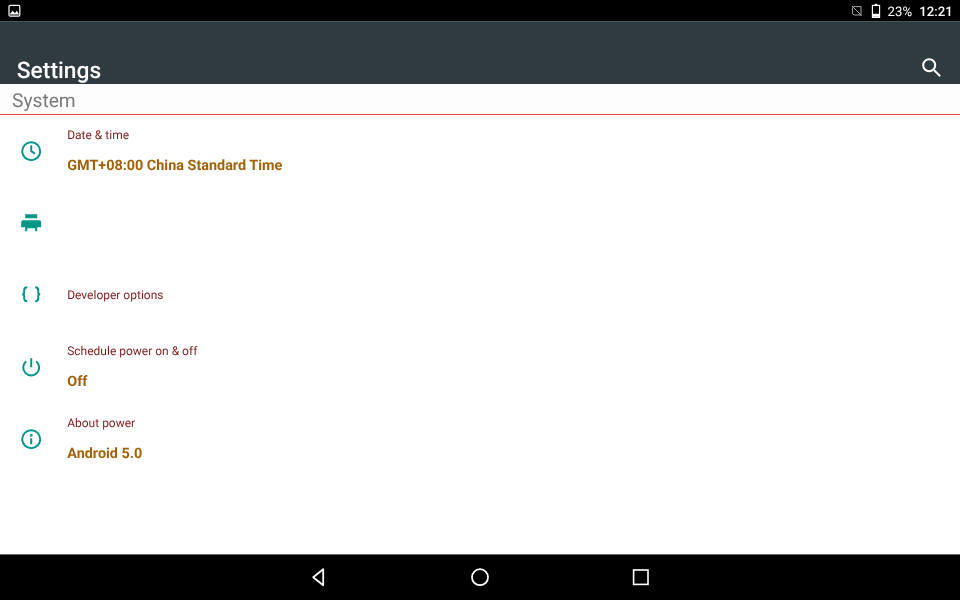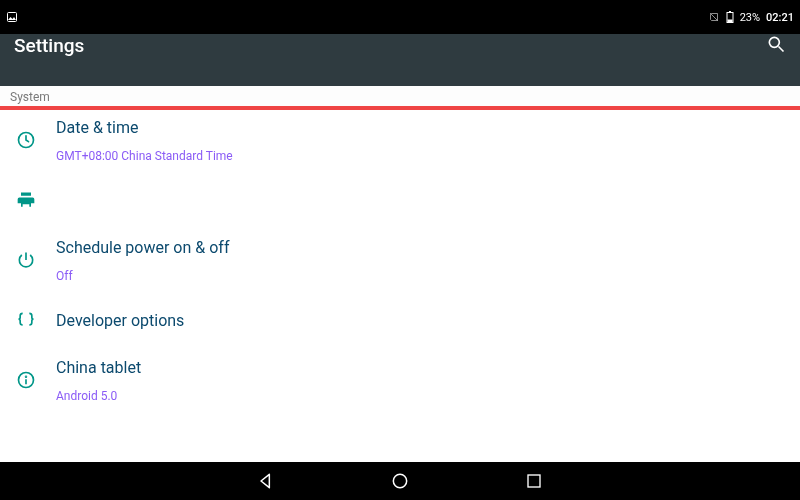--- a/index.html
+++ b/index.html
@@ -1,30 +1,30 @@
 <!DOCTYPE html>
 <html><head>
 <meta charset="utf-8">
 <style>
   * { margin: 0; padding: 0; box-sizing: border-box; }
   html, body { width: 800px; height: 500px; font-family: Roboto, "Helvetica Neue", Arial, sans-serif; background: #ffffff; overflow: hidden; }
-  .status-bar { height: 34px; background: #000000; color: #ffffff; display: flex; align-items: center; font-size: 11px; padding: 0 6px; }
+  .status-bar { height: 18px; background: #000000; color: #ffffff; display: flex; align-items: center; font-size: 11px; padding: 0 6px; }
   .status-left { display: flex; align-items: center; gap: 6px; }
   .status-right { margin-left: auto; display: flex; align-items: center; gap: 6px; }
   .status-icon svg { display: block; }
-  .app-bar { height: 52px; background: #2f3b40; color: #ffffff; display: flex; align-items: flex-start; padding: 0 14px; }
+  .app-bar { height: 52px; background: #2f3b40; color: #ffffff; display: flex; align-items: flex-end; padding: 0 14px; }
   .app-title { font-size: 19px; font-weight: 500; }
   .app-search { margin-left: auto; }
-  .section-header { font-size: 12px; color: #7a7a7a; padding: 4px 10px 2px 10px; background: #fdfdfd; border-bottom: 4px solid #ef4444; }
+  .section-header { font-size: 16px; color: #7a7a7a; padding: 4px 10px 2px 10px; background: #fdfdfd; border-bottom: 1px solid #ef4444; }
   .list { background: #ffffff; }
   .item { display: flex; align-items: center; height: 60px; padding: 0 16px; cursor: pointer; }
   .item-icon { width: 40px; display: flex; justify-content: flex-start; align-items: center; }
   .item-text { display: flex; flex-direction: column; justify-content: center; }
-  .item-title { font-size: 16px; color: #0c4a6e; }
-  .item-sub { font-size: 12px; color: #8b5cf6; margin-top: 12px; }
+  .item-title { font-size: 10px; color: #7f1d1d; }
+  .item-sub { font-size: 12px; color: #a16207; margin-top: 12px; font-weight: bold; }
   .navbar { position: absolute; bottom: 0; left: 0; right: 0; height: 38px; background: #000000; display: flex; align-items: center; justify-content: center; gap: 110px; }
   .navbtn { width: 24px; height: 24px; display: flex; align-items: center; justify-content: center; }
   .teal { color: #009688; }
 </style>
 </head>
 <body>
 
 <div class="status-bar">
   <div class="status-left">
     <span class="status-icon">
@@ -42,21 +42,21 @@
         </svg>
     </span>
     <span class="status-icon">
       <svg width="8" height="12" viewBox="0 0 8 12">
           <rect x="1" y="1.5" width="6" height="10" fill="none" stroke="#ffffff" stroke-width="1"></rect>
           <rect x="3" y="0" width="2" height="1.5" fill="#ffffff"></rect>
           <rect x="1.5" y="8.5" width="5" height="2.5" fill="#ffffff"></rect>
         </svg>
     </span>
     <span>23%</span>
-    <span style="font-weight:500;">02:21</span>
+    <span style="font-weight:500;">12:21</span>
   </div>
 </div>
 
 <div class="app-bar">
   <div class="app-title">Settings</div>
   <div class="app-search">
     <svg width="20" height="20" viewBox="0 0 24 24">
         <circle cx="10" cy="10" r="6" fill="none" stroke="#ffffff" stroke-width="2"></circle>
         <line x1="15" y1="15" x2="21" y2="21" stroke="#ffffff" stroke-width="2"></line>
       </svg>
@@ -85,51 +85,51 @@
     <div class="item-icon teal">
       <svg width="20" height="20" viewBox="0 0 24 24" fill="currentColor">
           <path d="M6 3h12v4H6zM4 9h16a2 2 0 012 2v5h-4v4H6v-4H2v-5a2 2 0 012-2zm4 8v3h8v-3H8z"></path>
         </svg>
     </div>
   </div>
 
   <div class="item">
     <div class="item-icon teal">
       <svg width="20" height="20" viewBox="0 0 24 24" fill="none" stroke="currentColor" stroke-width="2">
+          <path d="M8 4c-2 0-3 1-3 3v2c0 1-1 2-2 2 1 0 2 1 2 2v2c0 2 1 3 3 3M16 4c2 0 3 1 3 3v2c0 1 1 2 2 2-1 0-2 1-2 2v2c0 2-1 3-3 3"></path>
+        </svg>
+    </div>
+    <div class="item-text">
+      <div class="item-title">Developer options</div>
+    </div>
+  </div>
+
+  <div class="item">
+    <div class="item-icon teal">
+      <svg width="20" height="20" viewBox="0 0 24 24" fill="none" stroke="currentColor" stroke-width="2">
           <path d="M12 3v9"></path>
           <path d="M7 6a8 8 0 1010 0"></path>
         </svg>
     </div>
     <div class="item-text">
       <div class="item-title">Schedule power on &amp; off</div>
       <div class="item-sub">Off</div>
     </div>
   </div>
 
   <div class="item">
     <div class="item-icon teal">
       <svg width="20" height="20" viewBox="0 0 24 24" fill="none" stroke="currentColor" stroke-width="2">
-          <path d="M8 4c-2 0-3 1-3 3v2c0 1-1 2-2 2 1 0 2 1 2 2v2c0 2 1 3 3 3M16 4c2 0 3 1 3 3v2c0 1 1 2 2 2-1 0-2 1-2 2v2c0 2-1 3-3 3"></path>
-        </svg>
-    </div>
-    <div class="item-text">
-      <div class="item-title">Developer options</div>
-    </div>
-  </div>
-
-  <div class="item">
-    <div class="item-icon teal">
-      <svg width="20" height="20" viewBox="0 0 24 24" fill="none" stroke="currentColor" stroke-width="2">
           <circle cx="12" cy="12" r="9"></circle>
           <line x1="12" y1="11" x2="12" y2="17"></line>
           <circle cx="12" cy="8" r="0.5" fill="currentColor"></circle>
         </svg>
     </div>
     <div class="item-text">
-      <div class="item-title">China tablet</div>
+      <div class="item-title">About power</div>
       <div class="item-sub">Android 5.0</div>
     </div>
   </div>
 
 </div>
 
 <div class="navbar">
   <div class="navbtn">
     <svg width="20" height="20" viewBox="0 0 24 24">
         <path d="M16 4 L6 12 L16 20 Z" fill="none" stroke="#ffffff" stroke-width="1.8" stroke-linejoin="round"></path>

